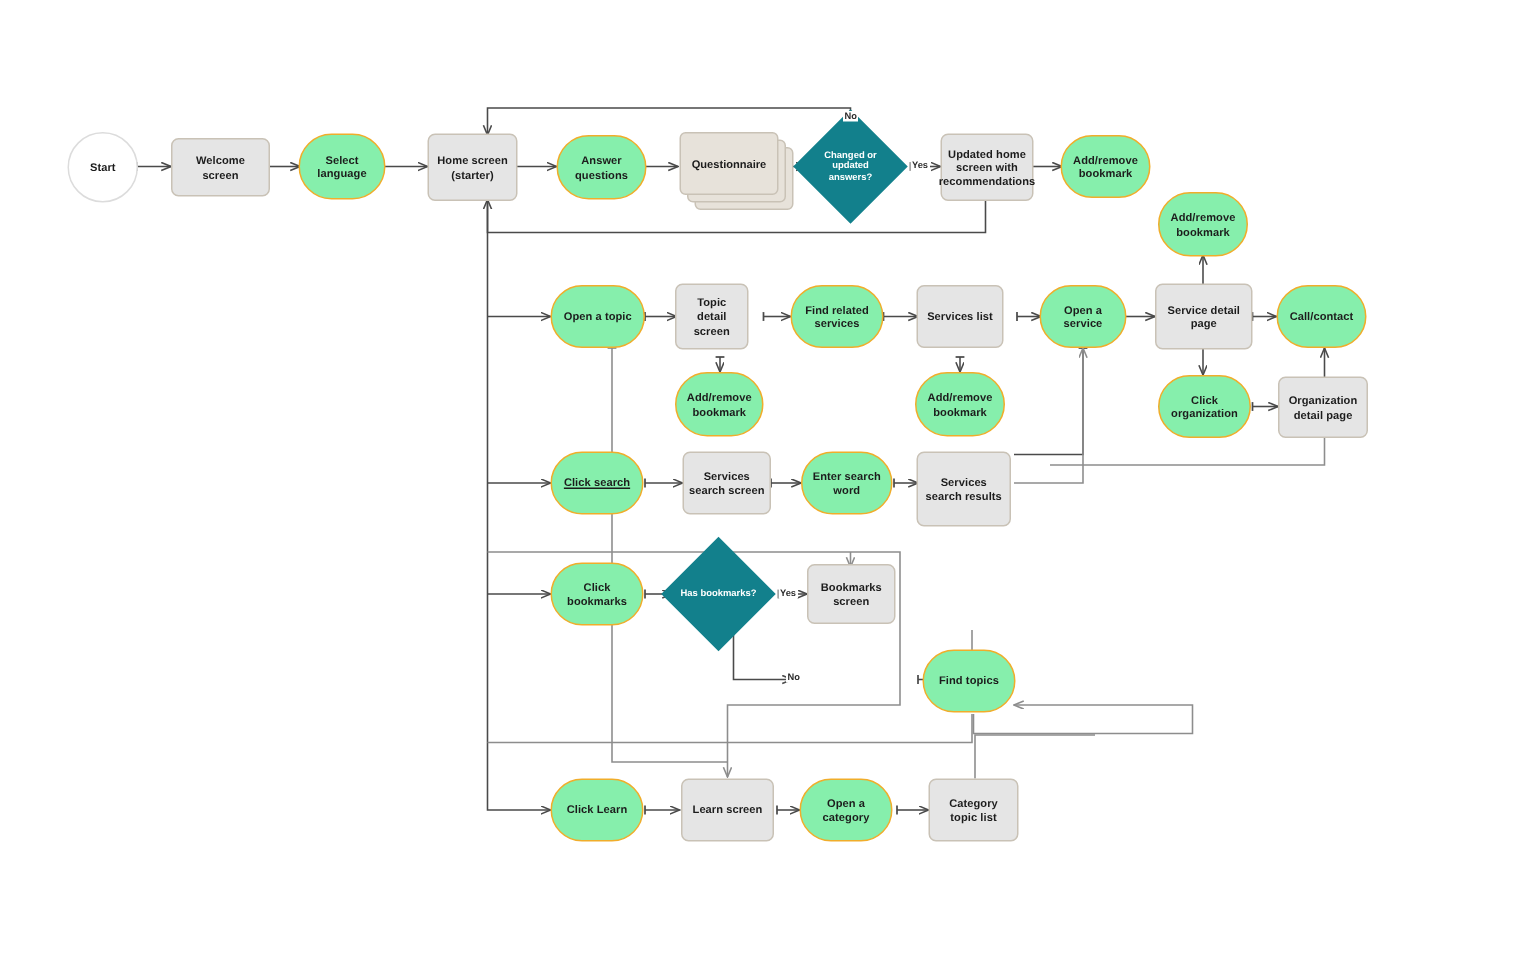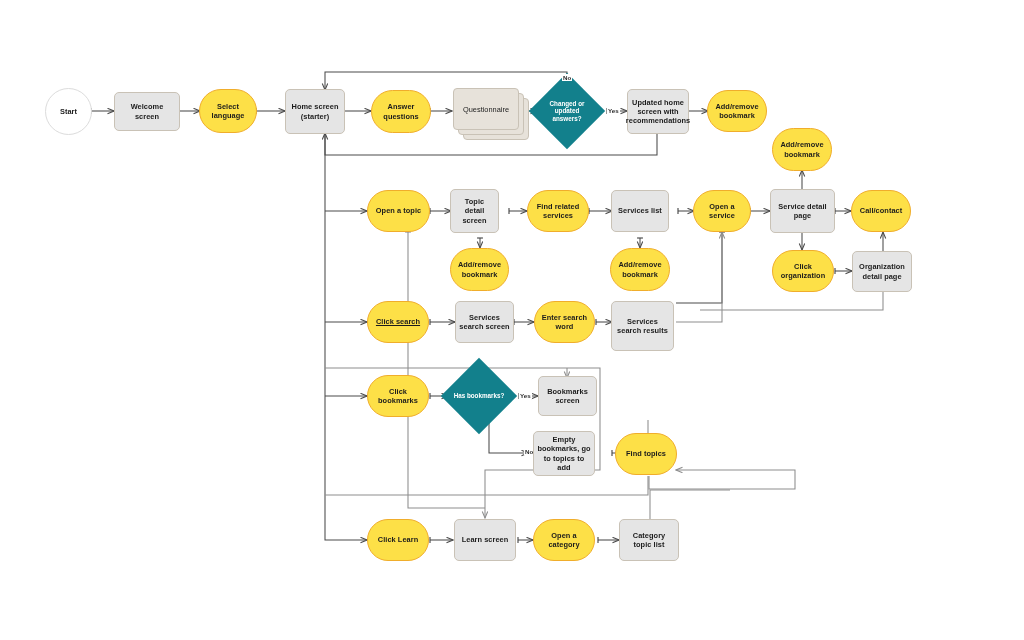--- a/index.html
+++ b/index.html
@@ -4,33 +4,33 @@
 <style>
   html,body{margin:0;padding:0;background:#ffffff;}
   body{width:1024px;height:640px;overflow:hidden;font-family:"Liberation Sans",sans-serif;}
   #canvas{position:relative;width:1024px;height:640px;}
   svg.edges{position:absolute;left:0;top:0;width:1024px;height:640px;}
 
   .node{position:absolute;box-sizing:border-box;display:flex;align-items:center;
         justify-content:center;text-align:center;line-height:1.22;color:#1c1c1c;
         font-size:7.4px;font-weight:700;letter-spacing:.05px;padding:2px 3px;}
   .rect{background:#e5e5e5;border:1px solid #c9c2b6;border-radius:5px;}
-  .pill{background:#fde047;border:1px solid #f0ad2b;border-radius:22px;}
+  .pill{background:#86efac;border:1px solid #f0ad2b;border-radius:22px;}
   .diamond-wrap{position:absolute;}
   .diamond-wrap .dia{position:absolute;left:0;top:0;width:100%;height:100%;
         background:#12808c;transform:rotate(45deg);}
   .diamond-wrap .dlabel{position:absolute;left:0;top:0;width:100%;height:100%;
         display:flex;align-items:center;justify-content:center;text-align:center;
         color:#ffffff;font-size:6.3px;font-weight:700;line-height:1.2;}
   .circle{background:#ffffff;border:1px solid #dcdcdc;border-radius:50%;
         font-weight:700;font-size:7.4px;color:#1c1c1c;}
   .stack{position:absolute;}
   .stack .lay{position:absolute;background:#e7e2da;border:1px solid #c9c2b6;border-radius:4px;}
   .stack .top{display:flex;align-items:center;justify-content:center;text-align:right;
-        font-size:7.4px;font-weight:400;color:#1c1c1c;}
+        font-size:7.4px;font-weight:700;color:#1c1c1c;}
   .elabel{position:absolute;font-size:6.2px;font-weight:700;color:#2b2b2b;
         background:#ffffff;padding:0 1px;}
 </style>
 </head>
 <body>
 
 <div id="canvas">
 
   <svg class="edges" viewBox="0 0 1024 640">
     <defs>
@@ -167,21 +167,20 @@
 
   <div class="diamond-wrap" style="left:452px;top:369px;width:54px;height:54px;">
     <div class="dia"></div>
     <div class="dlabel">Has bookmarks?</div>
   </div>
   <div class="elabel" style="left:519px;top:392px;">Yes</div>
   <div class="elabel" style="left:524px;top:448px;">No</div>
 
   <div class="node rect" style="left:538px;top:376px;width:59px;height:40px;">Bookmarks screen</div>
 
-  <div class="node rect" style="left:533px;top:431px;width:62px;height:45px;">Empty bookmarks, go to topics to add</div>
 
   <div class="node pill" style="left:615px;top:433px;width:62px;height:42px;">Find topics</div>
 
   <div class="node pill" style="left:367px;top:519px;width:62px;height:42px;">Click Learn</div>
 
   <div class="node rect" style="left:454px;top:519px;width:62px;height:42px;">Learn screen</div>
 
   <div class="node pill" style="left:533px;top:519px;width:62px;height:42px;">Open a category</div>
 
   <div class="node rect" style="left:619px;top:519px;width:60px;height:42px;">Category topic list</div>

